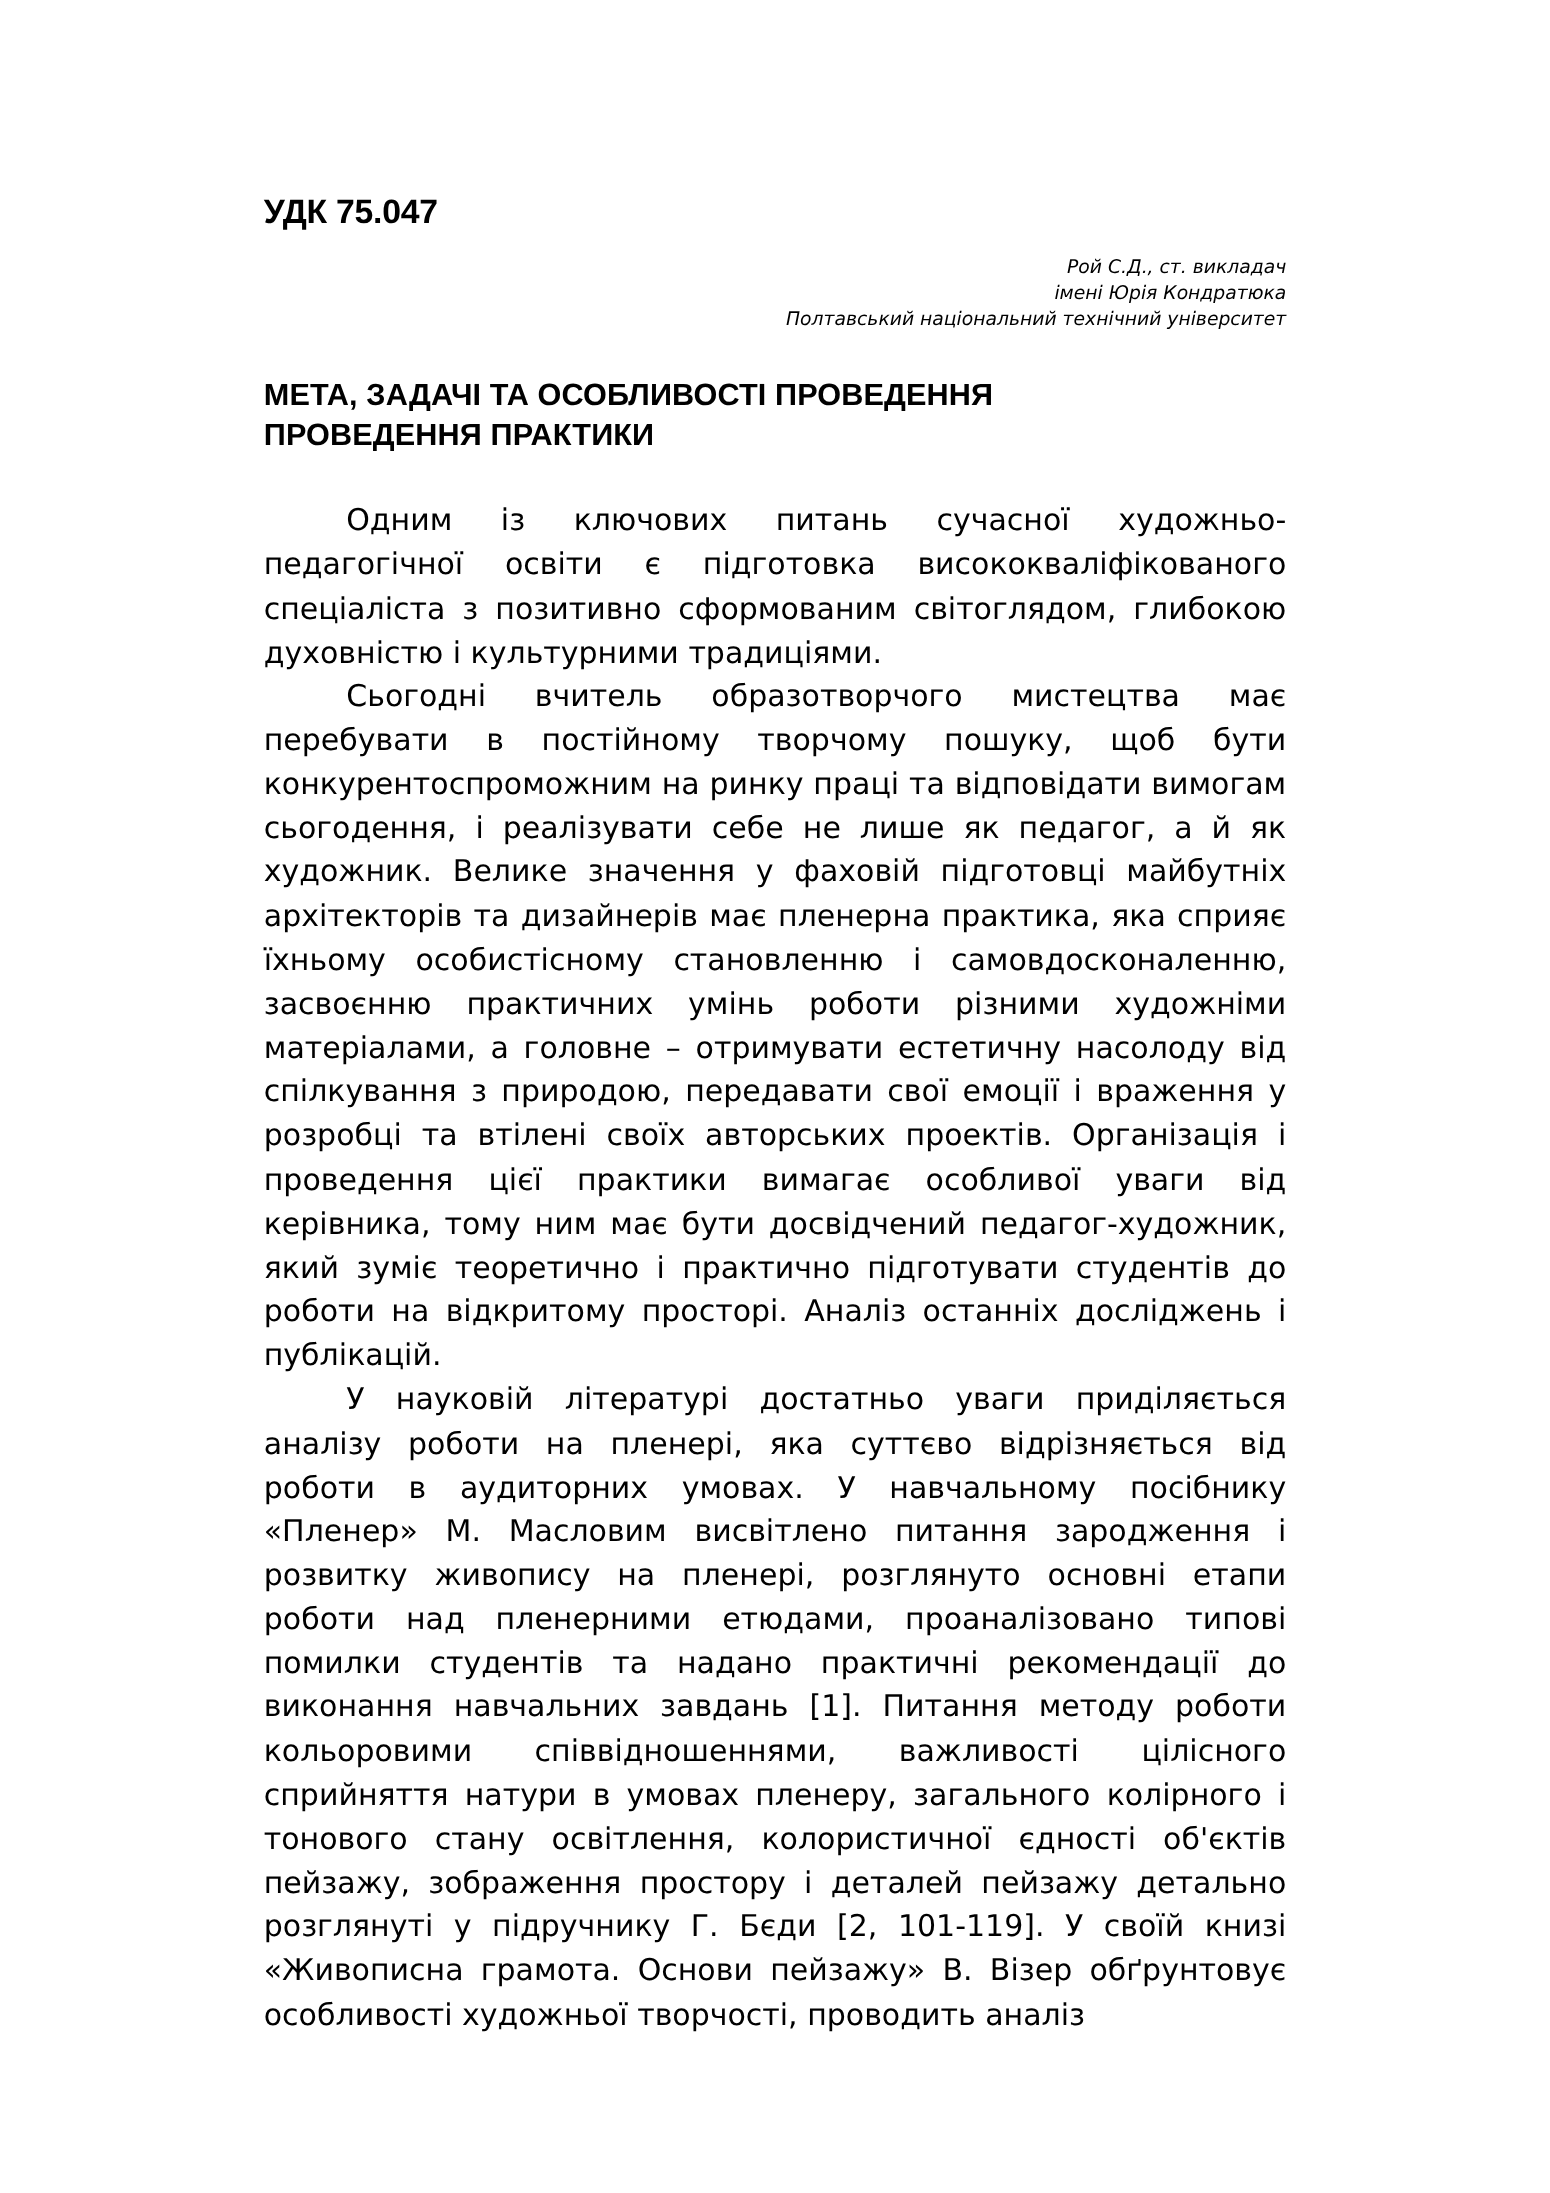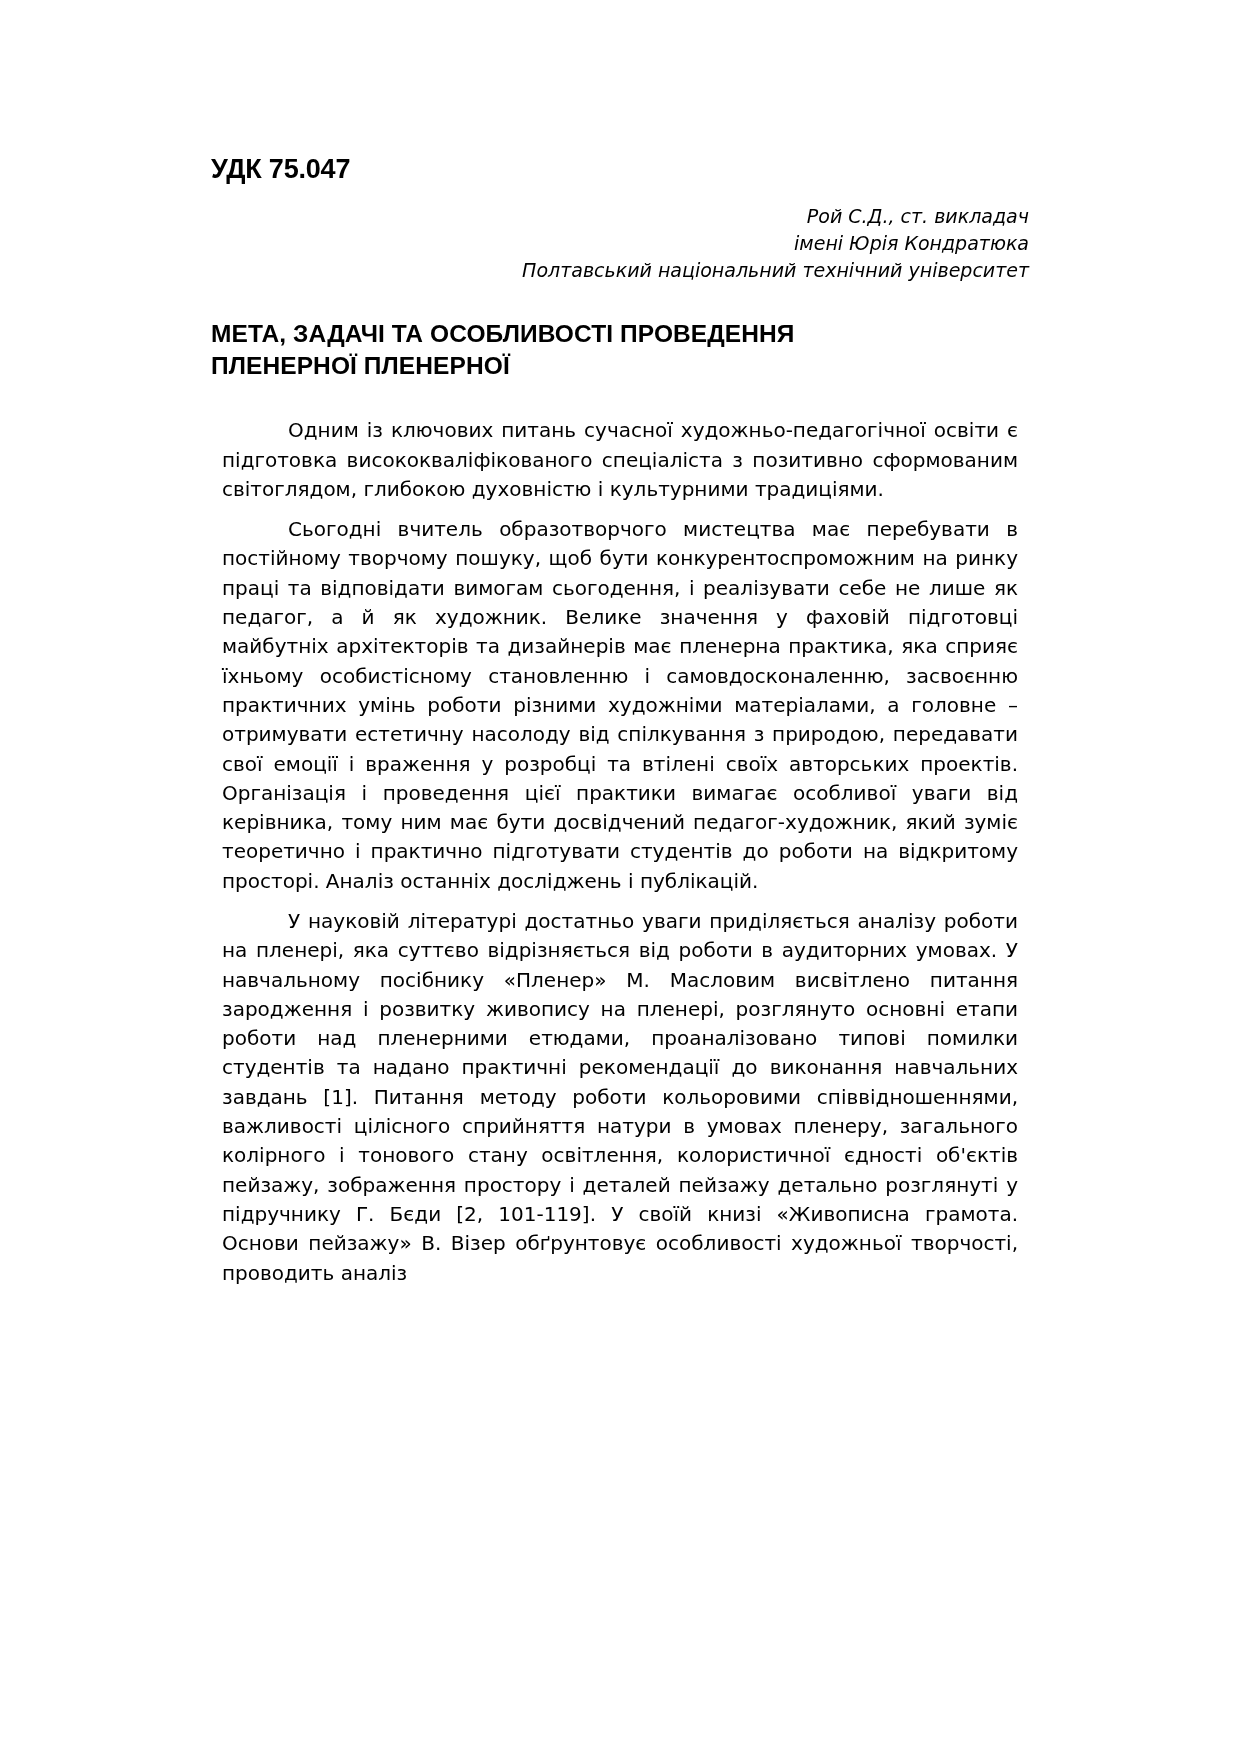--- a/index.html
+++ b/index.html
@@ -27,45 +27,45 @@
     font-weight: bold;
     font-size: 27px;
     letter-spacing: -0.2px;
     line-height: 1.1;
     margin: 0 0 18px 0;
   }
   .author-block {
     text-align: right;
     font-style: italic;
     font-family: "DejaVu Sans", sans-serif;
-    font-size: 19px;
+    font-size: 15px;
     line-height: 1.42;
     margin: 0 0 34px 0;
   }
   .author-block .aline {
     display: block;
     white-space: nowrap;
   }
   .doc-title {
     font-family: "Liberation Sans", sans-serif;
     font-weight: bold;
     font-size: 24.5px;
     line-height: 1.32;
     letter-spacing: 0.1px;
     margin: 0 0 34px 0;
   }
   .doc-title .tline {
     display: block;
   }
   .body-text p {
-    margin: 11px;
+    margin: 0;
     text-align: justify;
     text-justify: inter-word;
     font-family: "DejaVu Sans", sans-serif;
-    font-size: 20px;
+    font-size: 24px;
     line-height: 1.465;
     text-indent: 66px;
     hyphens: none;
   }
   .body-text p:last-child {
     text-align: justify;
   }
 </style>
 </head>
 <body>
@@ -75,21 +75,21 @@
   <div class="udk">УДК 75.047</div>
 
   <div class="author-block">
     <span class="aline">Рой С.Д., ст. викладач</span>
     <span class="aline">імені Юрія Кондратюка</span>
     <span class="aline">Полтавський національний технічний університет</span>
   </div>
 
   <h1 class="doc-title">
     <span class="tline">МЕТА, ЗАДАЧІ ТА ОСОБЛИВОСТІ ПРОВЕДЕННЯ</span>
-    <span class="tline">ПЛЕНЕРНОЇ ПЛЕНЕРНОЇ</span>
+    <span class="tline">ПРОВЕДЕННЯ ПРАКТИКИ</span>
   </h1>
 
   <div class="body-text">
     <p>Одним із ключових питань сучасної художньо-педагогічної освіти є підготовка висококваліфікованого спеціаліста з позитивно сформованим світоглядом, глибокою духовністю і культурними традиціями.</p>
     <p>Сьогодні вчитель образотворчого мистецтва має перебувати в постійному творчому пошуку, щоб бути конкурентоспроможним на ринку праці та відповідати вимогам сьогодення, і реалізувати себе не лише як педагог, а й як художник. Велике значення у фаховій підготовці майбутніх архітекторів та дизайнерів має пленерна практика, яка сприяє їхньому особистісному становленню і самовдосконаленню, засвоєнню практичних умінь роботи різними художніми матеріалами, а головне – отримувати естетичну насолоду від спілкування з природою, передавати свої емоції і враження у розробці та втілені своїх авторських проектів. Організація і проведення цієї практики вимагає особливої уваги від керівника, тому ним має бути досвідчений педагог-художник, який зуміє теоретично і практично підготувати студентів до роботи на відкритому просторі. Аналіз останніх досліджень і публікацій.</p>
     <p>У науковій літературі достатньо уваги приділяється аналізу роботи на пленері, яка суттєво відрізняється від роботи в аудиторних умовах. У навчальному посібнику «Пленер» М. Масловим висвітлено питання зародження і розвитку живопису на пленері, розглянуто основні етапи роботи над пленерними етюдами, проаналізовано типові помилки студентів та надано практичні рекомендації до виконання навчальних завдань [1]. Питання методу роботи кольоровими співвідношеннями, важливості цілісного сприйняття натури в умовах пленеру, загального колірного і тонового стану освітлення, колористичної єдності об'єктів пейзажу, зображення простору і деталей пейзажу детально розглянуті у підручнику Г. Бєди [2, 101-119]. У своїй книзі «Живописна грамота. Основи пейзажу» В. Візер обґрунтовує особливості художньої творчості, проводить аналіз</p>
   </div>
 
 </div>
 

